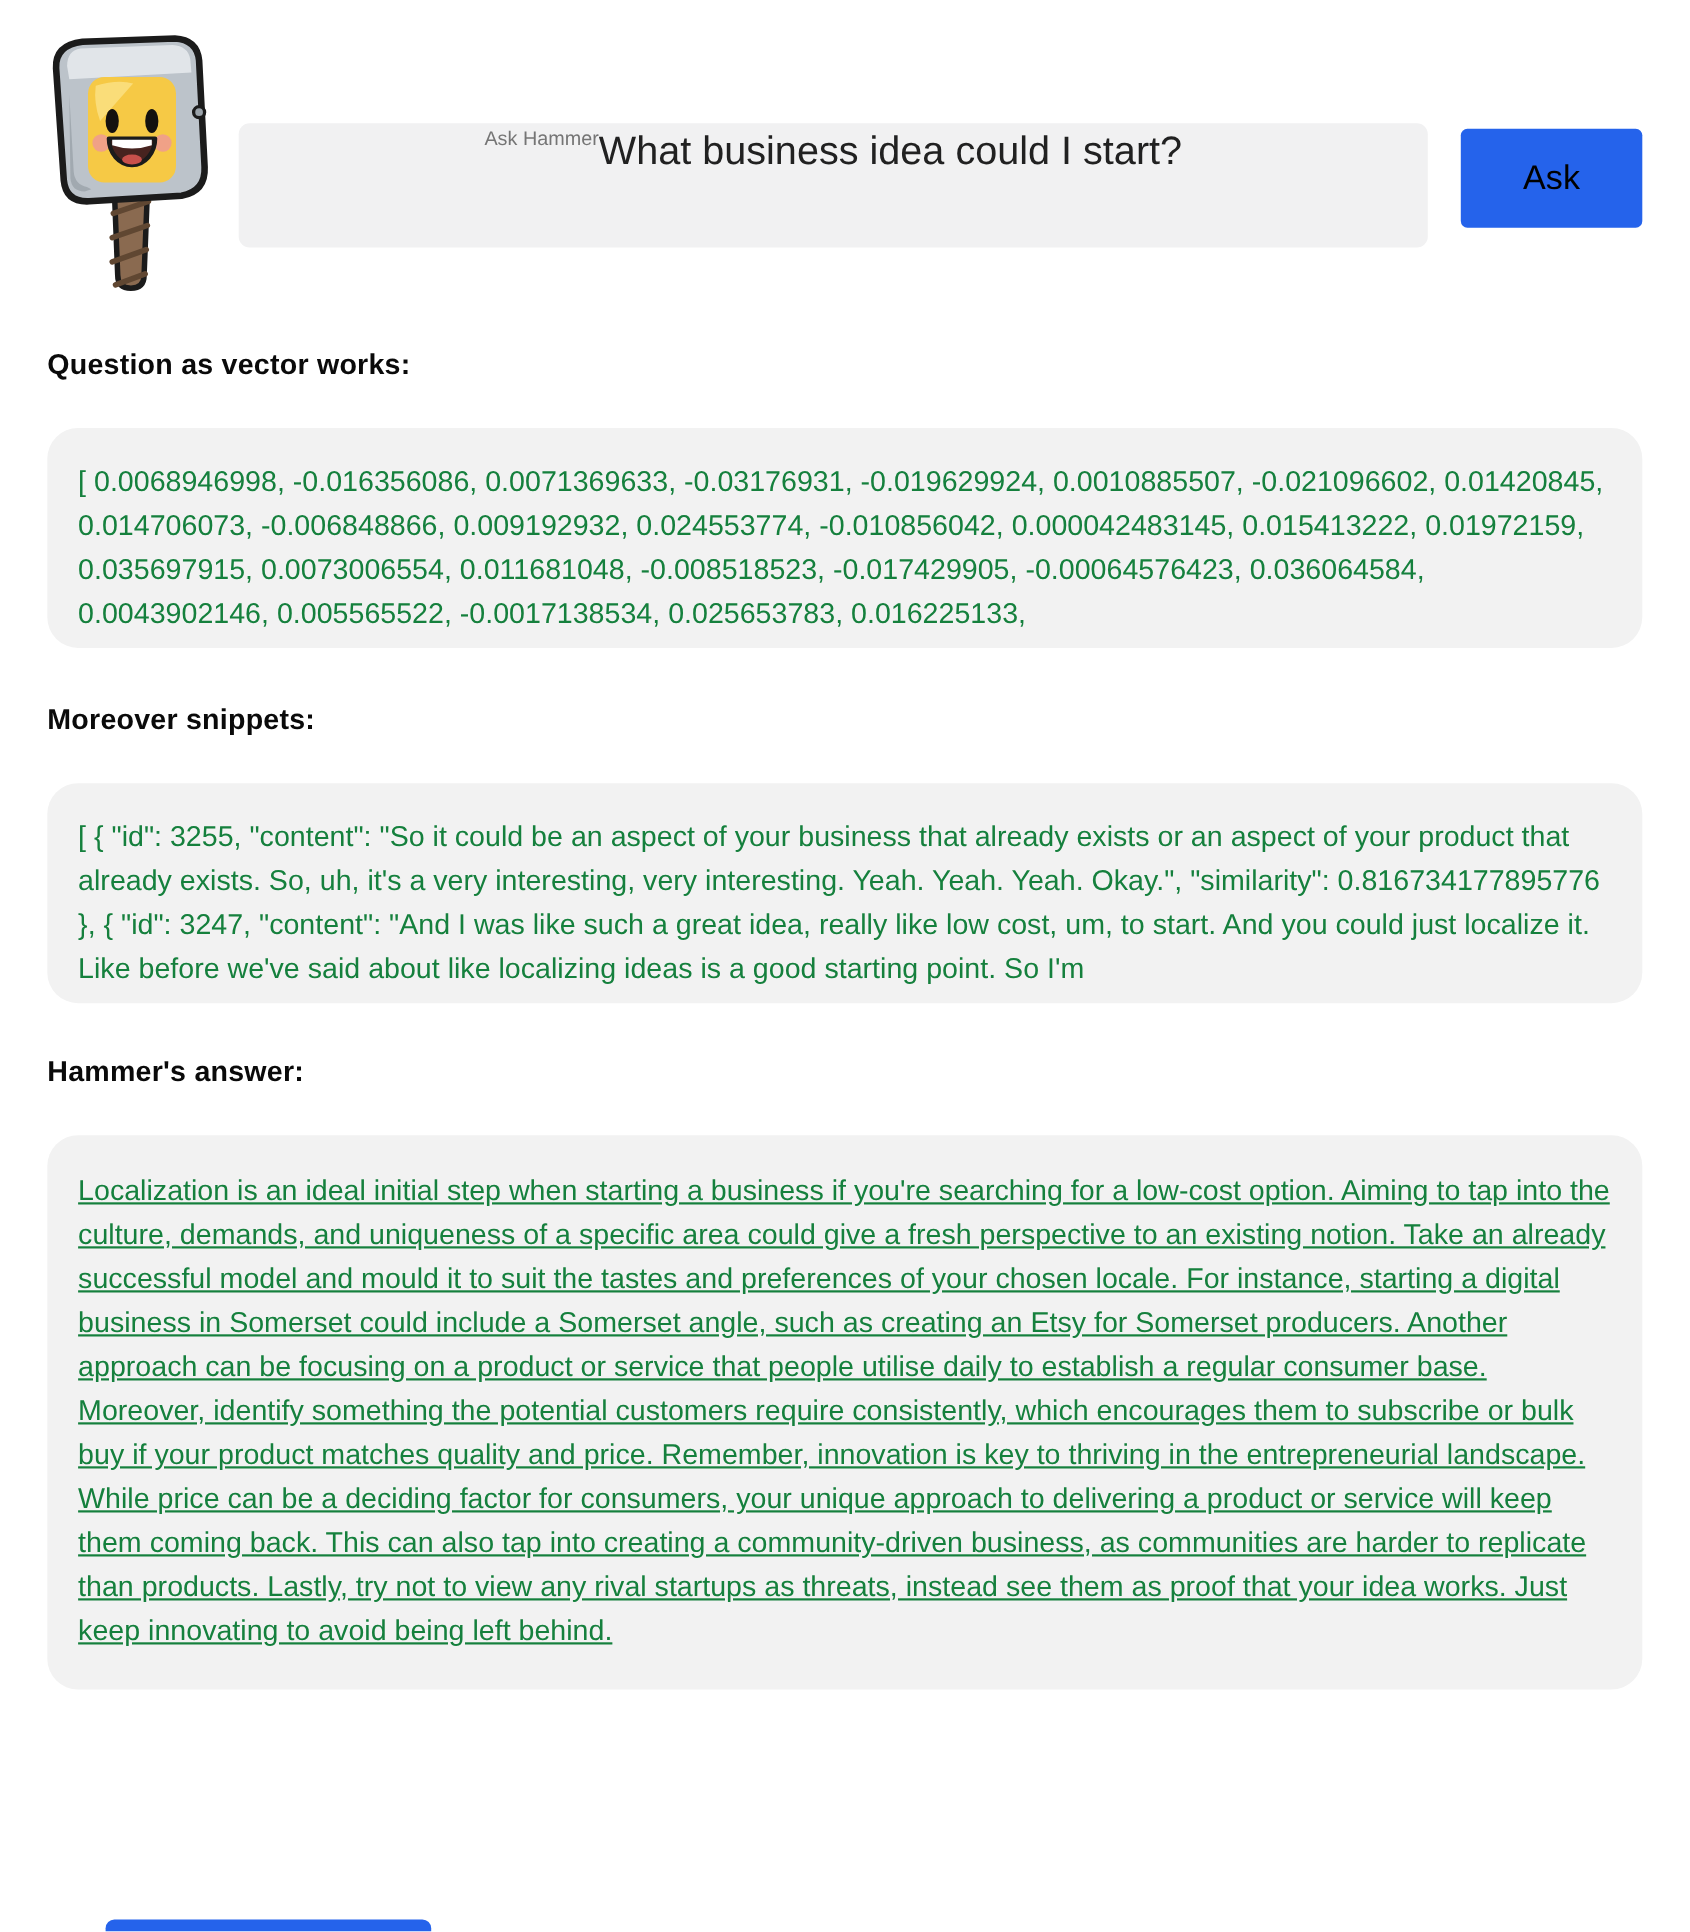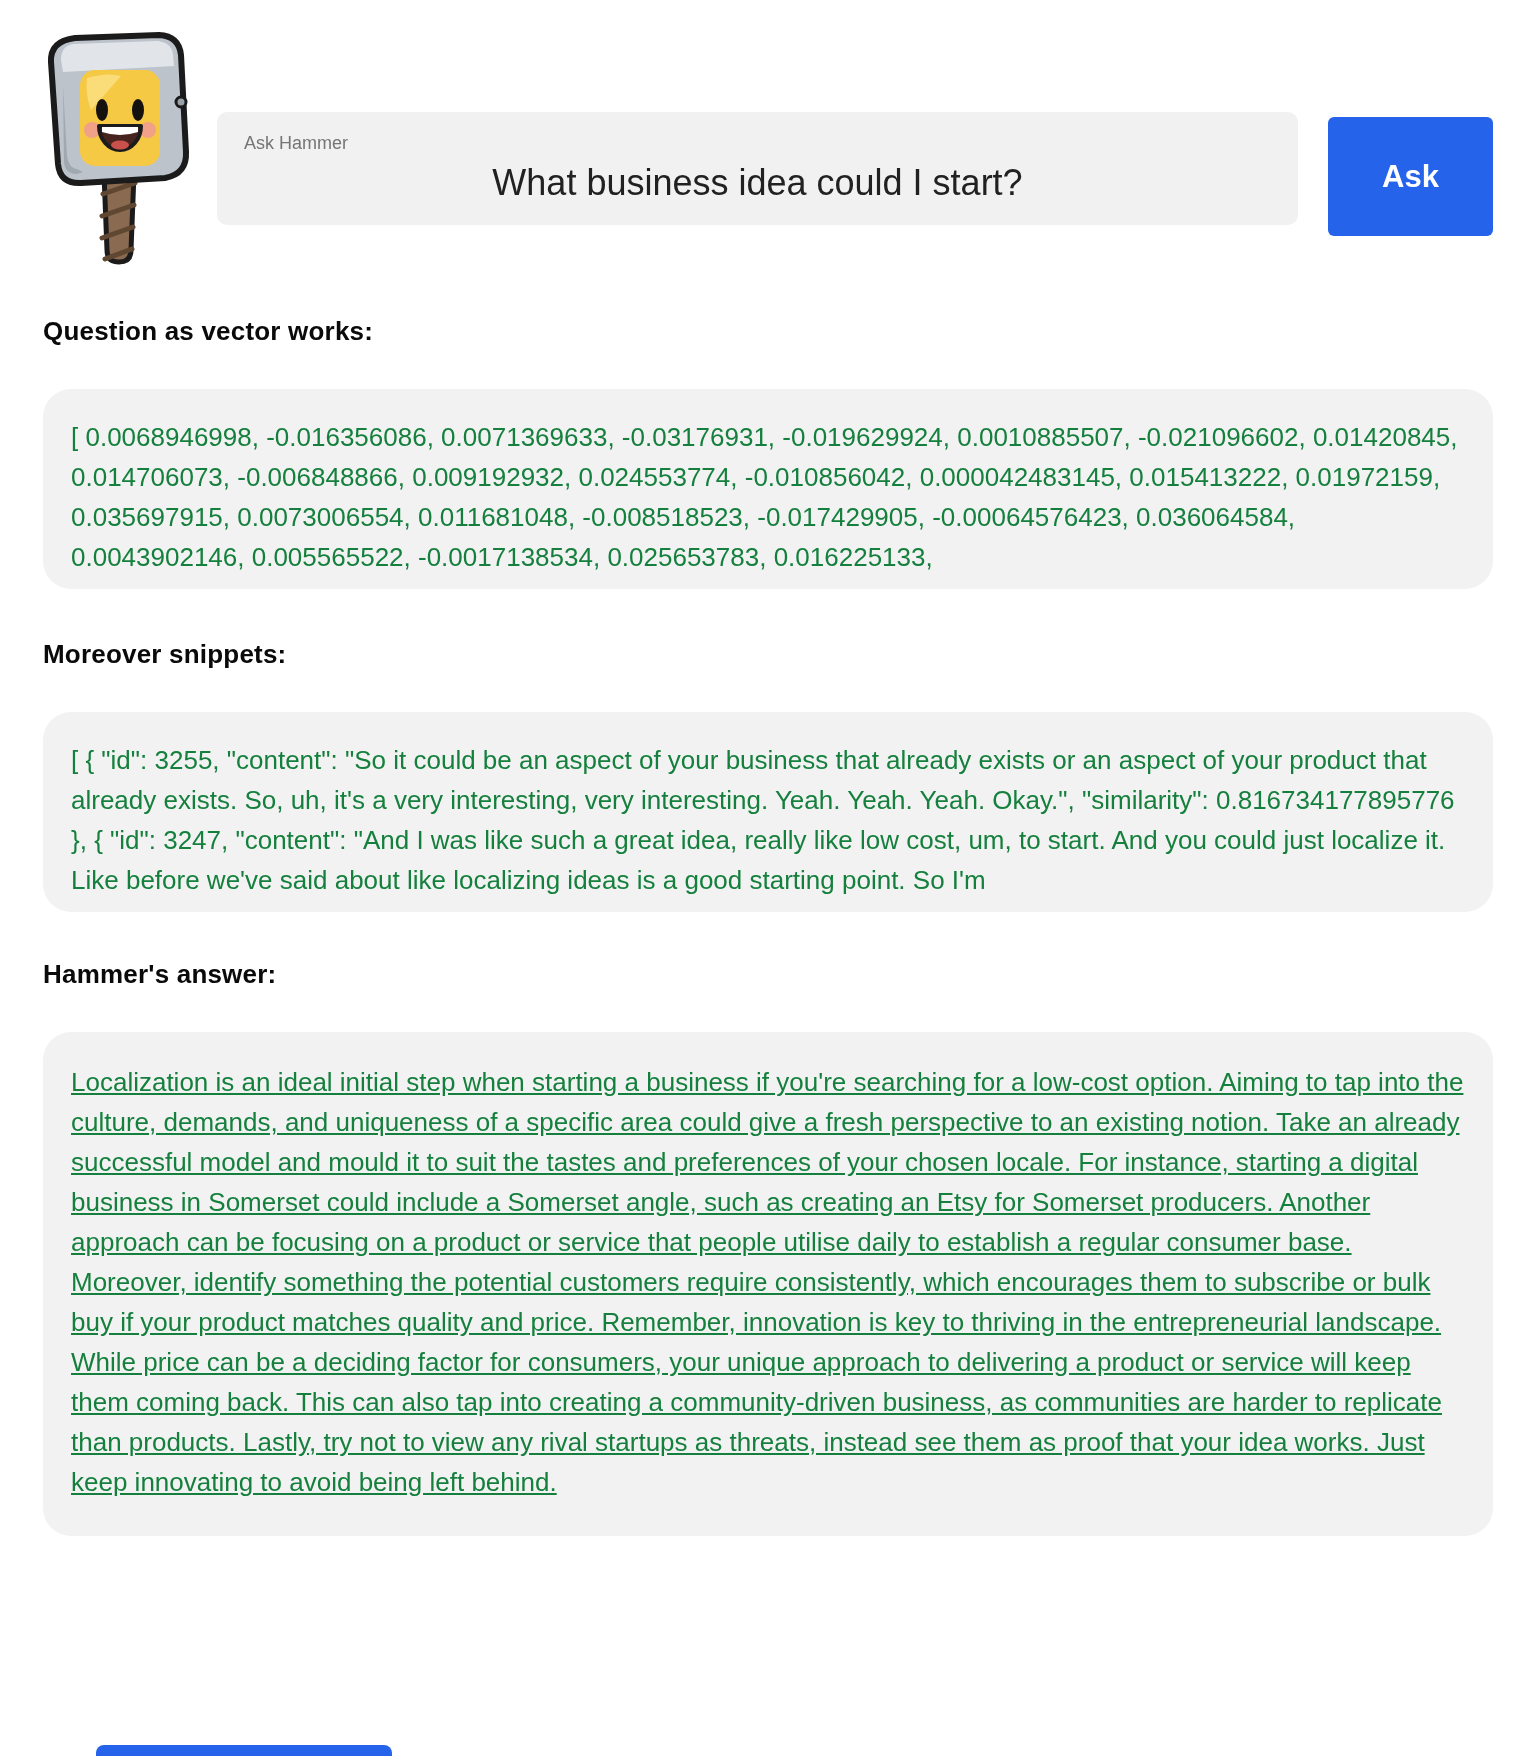--- a/index.html
+++ b/index.html
@@ -18,40 +18,40 @@
   .header { display: flex; align-items: flex-start; padding-top: 26px; }
   .mascot { width: 152px; height: 240px; flex: none; }
   .ask-area { flex: 1; display: flex; align-items: flex-start; margin-left: 22px; }
   .input-box {
     flex: 1;
     margin-top: 86px;
     height: 113px;
     background: #f1f1f2;
     border-radius: 10px;
     display: flex;
-    flex-direction: column;
+    flex-direction: row;
     justify-content: center;
     padding: 4px 27px;
     box-sizing: border-box;
     cursor: text;
   }
   .input-label { font-size: 18px; color: #757575; margin-bottom: 8px; }
   .input-value { font-size: 36px; color: #212121; text-align: center; }
   .ask-btn {
     flex: none;
     margin-left: 30px;
     margin-top: 91px;
     width: 165px;
-    height: 119px;
+    height: 90px;
     background: #2563eb;
     border: none;
     border-radius: 6px;
-    color: #ffffff;
+    color: #000000;
     font-size: 31px;
-    font-weight: 700;
+    font-weight: 400;
     font-family: "Liberation Sans", sans-serif;
     cursor: pointer;
   }
 
   
   .section-heading {
     font-size: 26px;
     font-weight: 700;
     color: #0a0a0a;
     margin: 0;

